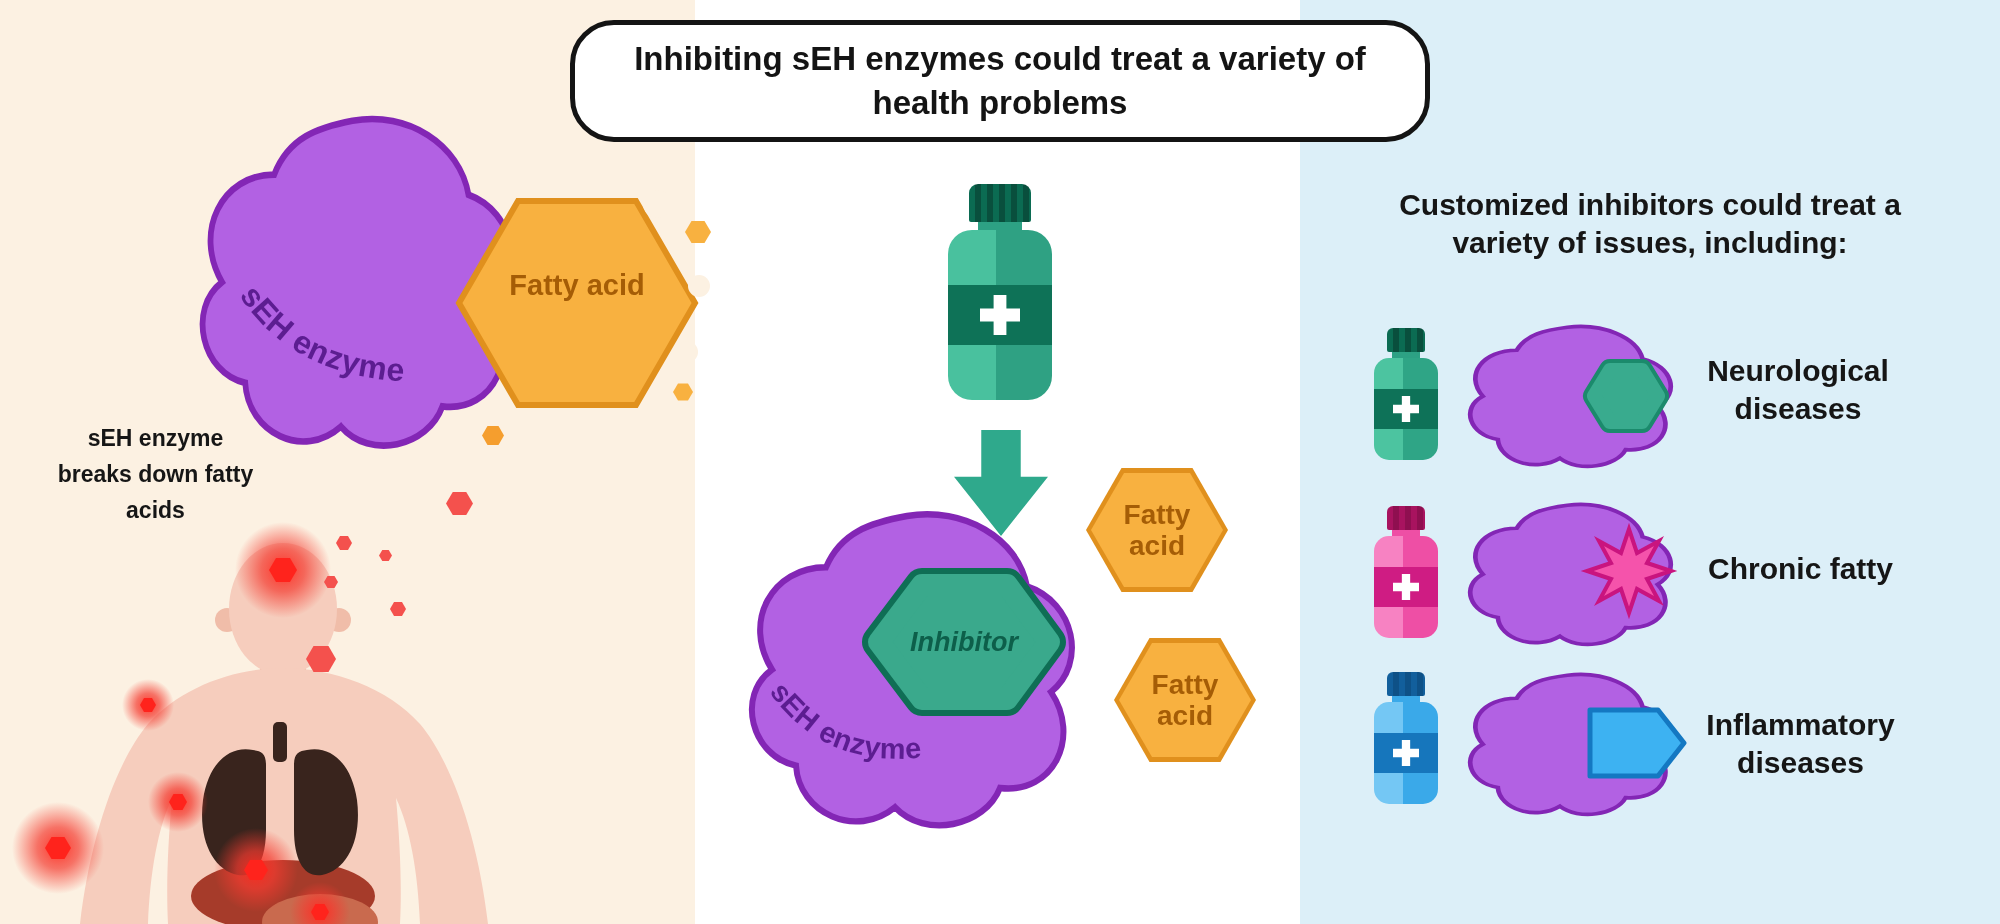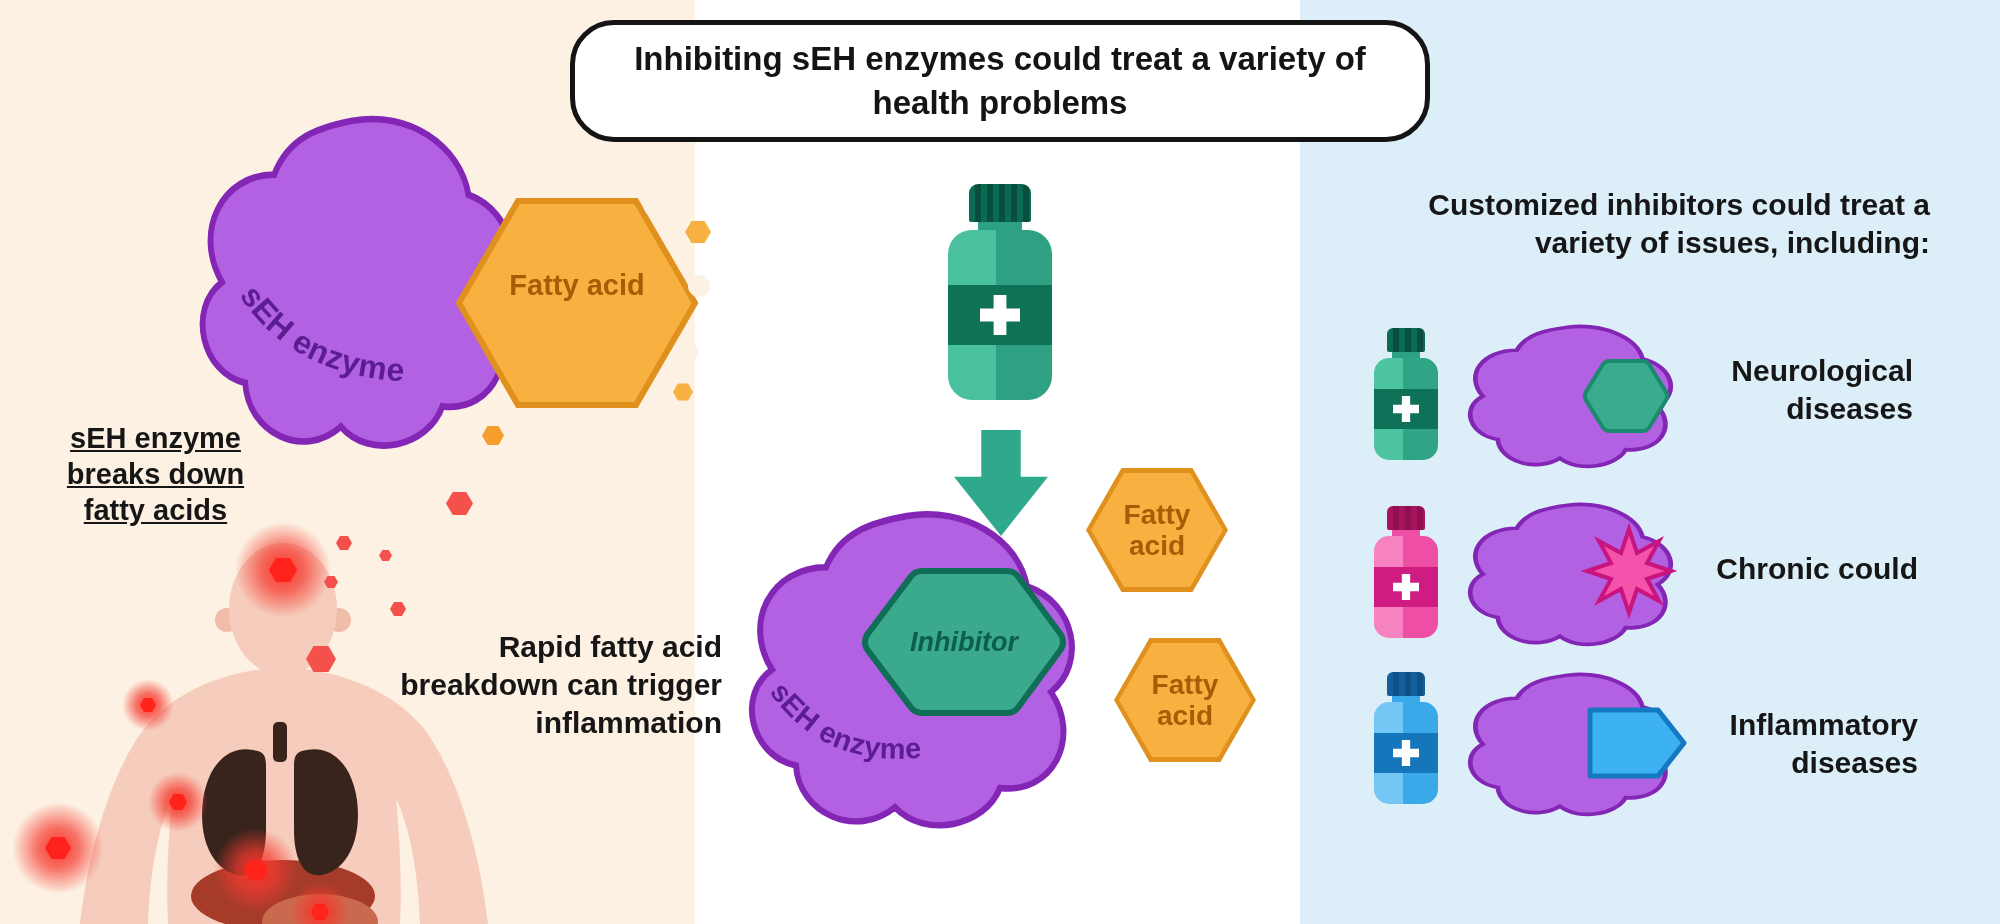--- a/index.html
+++ b/index.html
@@ -9,22 +9,22 @@
   .bg{position:absolute;top:0;height:924px;z-index:0;}
   .bg-left{left:0;width:695px;background:#fcf1e2;}
   .bg-mid{left:695px;width:605px;background:#ffffff;}
   .bg-right{left:1300px;width:700px;background:#dceff8;}
 
   .title-pill{position:absolute;left:570px;top:20px;width:860px;box-sizing:border-box;
     background:#ffffff;border:5px solid #141414;border-radius:44px;padding:12px 34px;
     font-size:33px;line-height:44px;font-weight:700;text-align:center;color:#141414;z-index:10;}
 
   .caption{position:absolute;font-weight:700;color:#161616;text-align:center;z-index:4;}
-  .cap-30{font-size:30px;line-height:38px;text-align:right;}
-  .cap-29{font-size:29px;line-height:36px;text-decoration:underline;}
+  .cap-30{font-size:30px;line-height:38px;}
+  .cap-29{font-size:23px;line-height:36px;}
 
   .shape-label{position:absolute;font-weight:700;text-align:center;z-index:5;}
   .fatty-text{color:#a55d06;font-size:29px;line-height:32px;}
   .inhibitor-text{color:#0d5f4a;font-size:27px;line-height:30px;font-style:italic;}
 
   .hex-dot{position:absolute;clip-path:polygon(25% 0,75% 0,100% 50%,75% 100%,25% 100%,0 50%);z-index:3;}
 
   
   .hexagon{position:absolute;z-index:2;}
   .hex-outer{position:absolute;inset:0;background:#e0901d;
@@ -135,21 +135,20 @@
       <polygon points="-9,0 -4.5,-8 4.5,-8 9,0 4.5,8 -4.5,8" transform="translate(150,262)" fill="#ff231c"></polygon>
       <circle cx="228" cy="330" r="42" fill="url(#glowG)"></circle>
       <polygon points="-12,0 -6,-10 6,-10 12,0 6,10 -6,10" transform="translate(228,330)" fill="#ff231c"></polygon>
       <circle cx="30" cy="308" r="46" fill="url(#glowG)"></circle>
       <polygon points="-13,0 -6.5,-11 6.5,-11 13,0 6.5,11 -6.5,11" transform="translate(30,308)" fill="#ff231c"></polygon>
       <circle cx="292" cy="372" r="30" fill="url(#glowG)"></circle>
       <polygon points="-9,0 -4.5,-8 4.5,-8 9,0 4.5,8 -4.5,8" transform="translate(292,372)" fill="#ff231c"></polygon>
     </g>
   </svg>
 
-  <div class="caption cap-30" style="left:392px;top:628px;width:330px">Rapid fatty acid breakdown can trigger inflammation</div>
 
   <div class="bottle bottle-lg" style="left:948px;top:184px;--capA:#0b6b52;--capB:#094f3d;--neck:#2da184;--bodyLight:#49c19e;--bodyMain:#2fa183;--band:#0e7257">
     <div class="cap"></div>
     <div class="neck"></div>
     <div class="bottle-body">
       <div class="band">
         <div class="cross"></div>
       </div>
     </div>
   </div>
@@ -216,21 +215,21 @@
         <div class="cross"></div>
       </div>
     </div>
   </div>
   <svg class="abs" style="left:1464px;top:498px;z-index:2" width="230" height="150" viewBox="0 0 230 150">
     <g transform="scale(0.94,0.72)">
       <path d="M110,10 C148,4 184,24 190,54 C222,64 230,102 206,120 C226,148 208,184 172,180 C162,204 122,212 102,192 C76,212 38,196 36,166 C6,160 -4,122 20,106 C0,76 20,42 56,42 C66,20 86,14 110,10 Z" fill="#b261e3" stroke="#8326b5" stroke-width="5"></path>
     </g>
     <polygon points="207,73 183,65 195,43 173,55 165,31 157,55 135,43 147,65 123,73 147,81 135,103 157,91 165,115 173,91 195,103 183,81" fill="#f553ab" stroke="#c9147f" stroke-width="4"></polygon>
   </svg>
-  <div class="caption cap-30" style="left:1683px;top:550px;width:235px">Chronic could</div>
+  <div class="caption cap-30" style="left:1683px;top:550px;width:235px">Chronic fatty</div>
 
   <div class="bottle bottle-sm" style="left:1374px;top:672px;--capA:#125f9c;--capB:#0e5187;--neck:#3aa9e9;--bodyLight:#74c7f4;--bodyMain:#3aa9e9;--band:#1676bc">
     <div class="cap"></div>
     <div class="neck"></div>
     <div class="bottle-body">
       <div class="band">
         <div class="cross"></div>
       </div>
     </div>
   </div>

